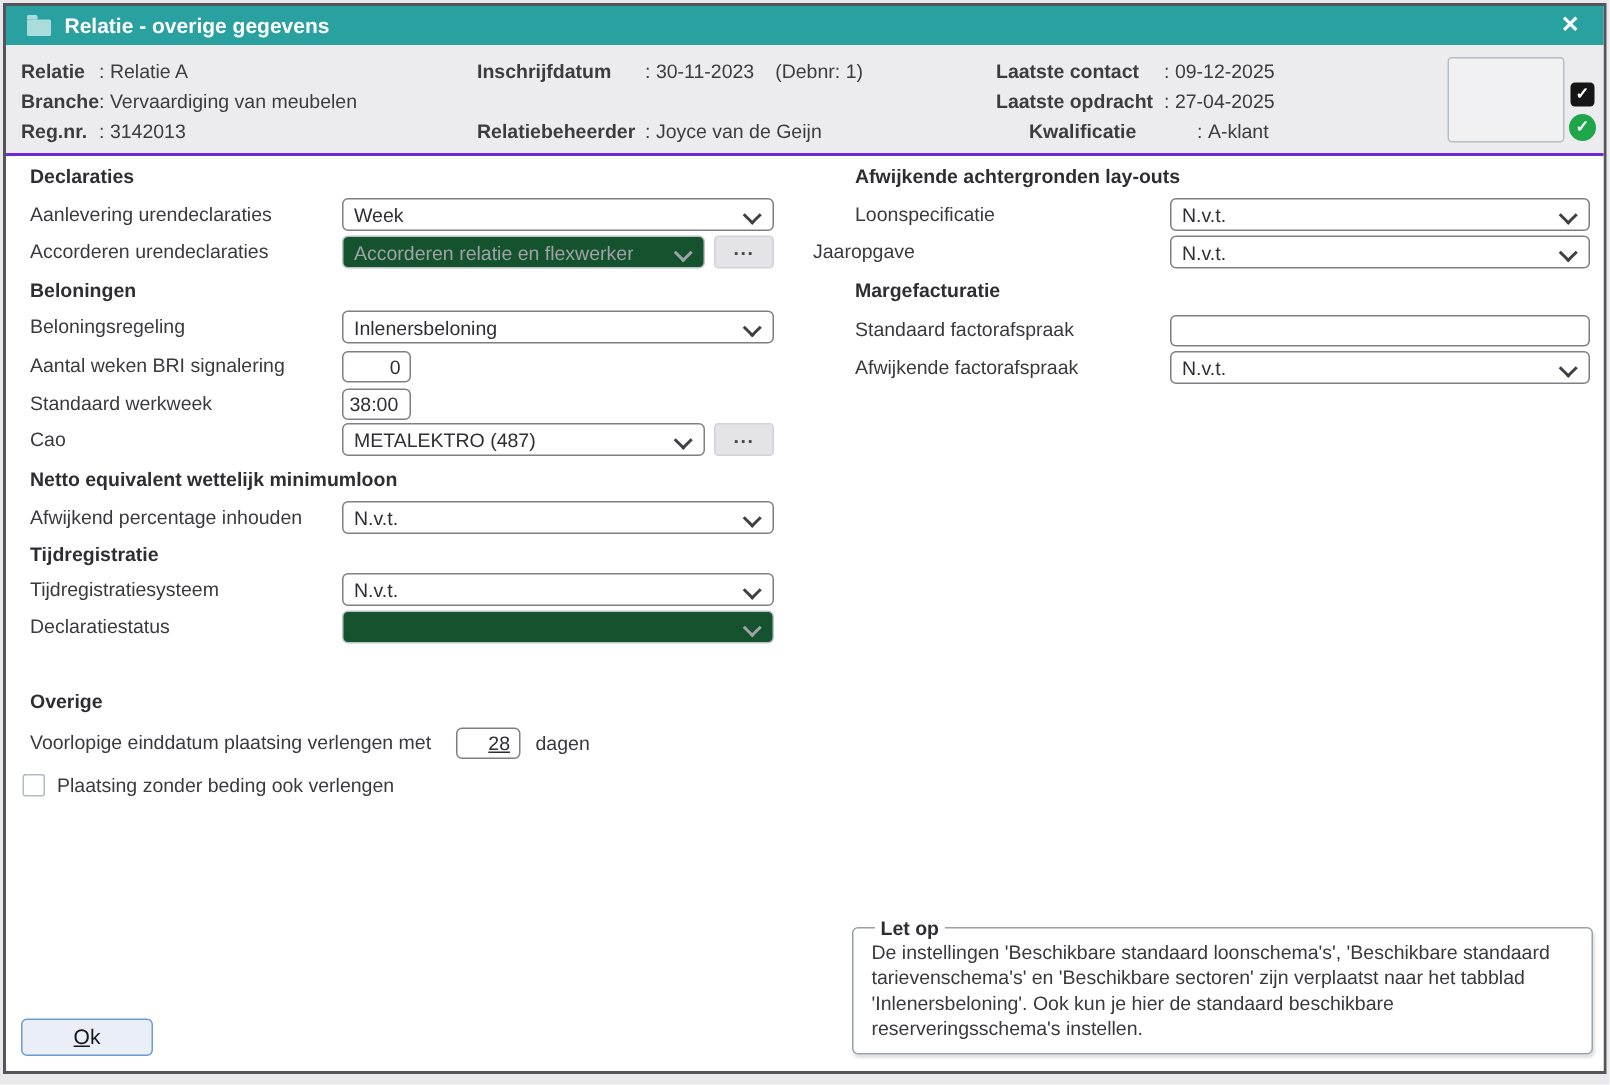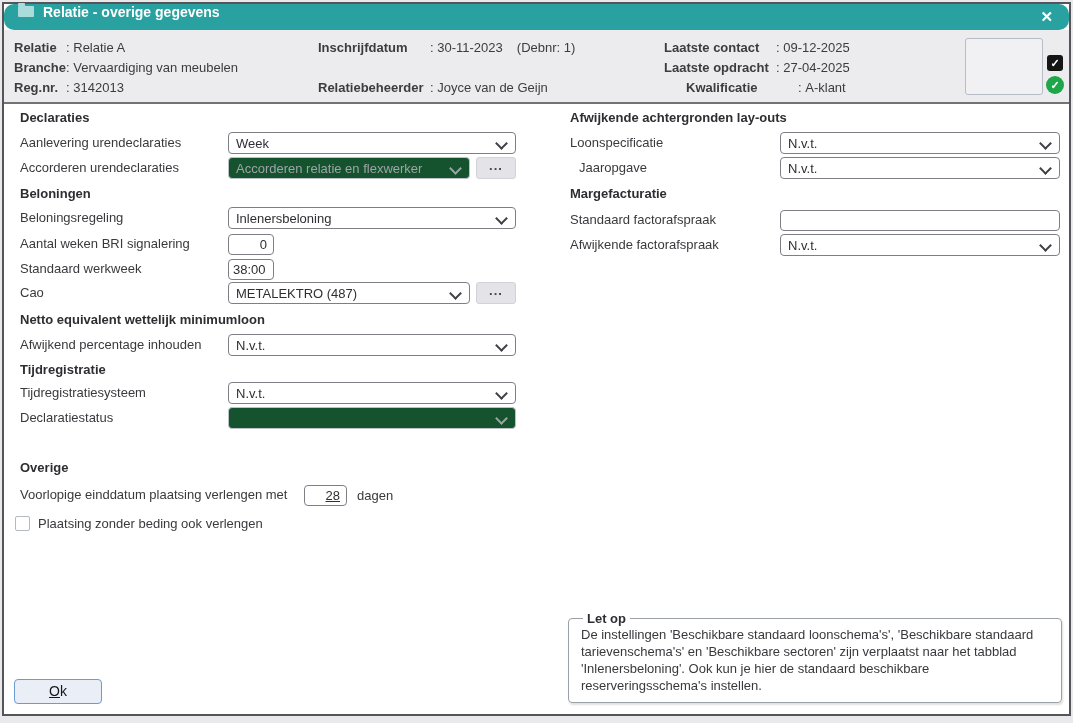--- a/index.html
+++ b/index.html
@@ -11,29 +11,29 @@
     overflow:hidden;
   }
   .window{
     position:absolute;left:2px;top:2px;right:2px;bottom:7px;
     border:2px solid #54545a;background:#ffffff;
     display:flex;flex-direction:column;box-sizing:border-box;
   }
   
   .titlebar{
     height:26px;flex:0 0 26px;background:#2aa1a1;
-    display:flex;padding:0 12px 0 14px;box-sizing:border-box;border-radius:10px;
+    display:flex;align-items:center;padding:0 12px 0 14px;box-sizing:border-box;
   }
   .folder-icon{position:relative;width:16px;height:11px;background:#a9dcda;border-radius:1px;margin-right:9px;margin-top:2px;}
   .folder-icon::before{content:"";position:absolute;left:0;top:-3px;width:7px;height:3px;background:#a9dcda;border-radius:1px 1px 0 0;}
   .title-text{color:#ffffff;font-size:14px;font-weight:bold;}
   .close-btn{margin-left:auto;color:#ffffff;font-size:15px;font-weight:bold;cursor:pointer;padding:0 4px;line-height:26px;}
   
   .headerbar{
-    flex:0 0 74px;background:#ececef;border-bottom:2px solid #737373;
+    flex:0 0 74px;background:#ececef;border-bottom:2px solid #6d28d9;
     position:relative;box-sizing:border-box;font-size:13px;color:#3c3c40;
   }
   .hrow{position:absolute;height:20px;line-height:20px;white-space:nowrap;}
   .hlabel{font-weight:bold;display:inline-block;}
   .hcolon{display:inline-block;}
   .hextra{margin-left:14px;}
   .col1 .hlabel{width:52px;}
   .col2 .hlabel{width:112px;}
   .col3 .hlabel{width:112px;}
   .photo-box{
@@ -213,21 +213,21 @@
     <span class="cblabel" style="left:34px;top:411px;">Plaatsing zonder beding ook verlengen</span>
 
     <div class="sechead" style="left:566px;top:6px;">Afwijkende achtergronden lay-outs</div>
 
     <span class="flabel" style="left:566px;top:28px;">Loonspecificatie</span>
     <div class="select" style="left:776px;top:28px;width:280px;">
       <span class="selval">N.v.t.</span>
       <span class="chev"></span>
     </div>
 
-    <span class="flabel" style="left:575px;top:53px;">Jaaropgave</span>
+    <span class="flabel" style="left:538px;top:53px;">Jaaropgave</span>
     <div class="select" style="left:776px;top:53px;width:280px;">
       <span class="selval">N.v.t.</span>
       <span class="chev"></span>
     </div>
 
     <div class="sechead" style="left:566px;top:82px;">Margefacturatie</div>
 
     <span class="flabel" style="left:566px;top:105px;">Standaard factorafspraak</span>
     <input class="tinput" style="left: 776px; top: 106px; width: 280px;" value="">
 

